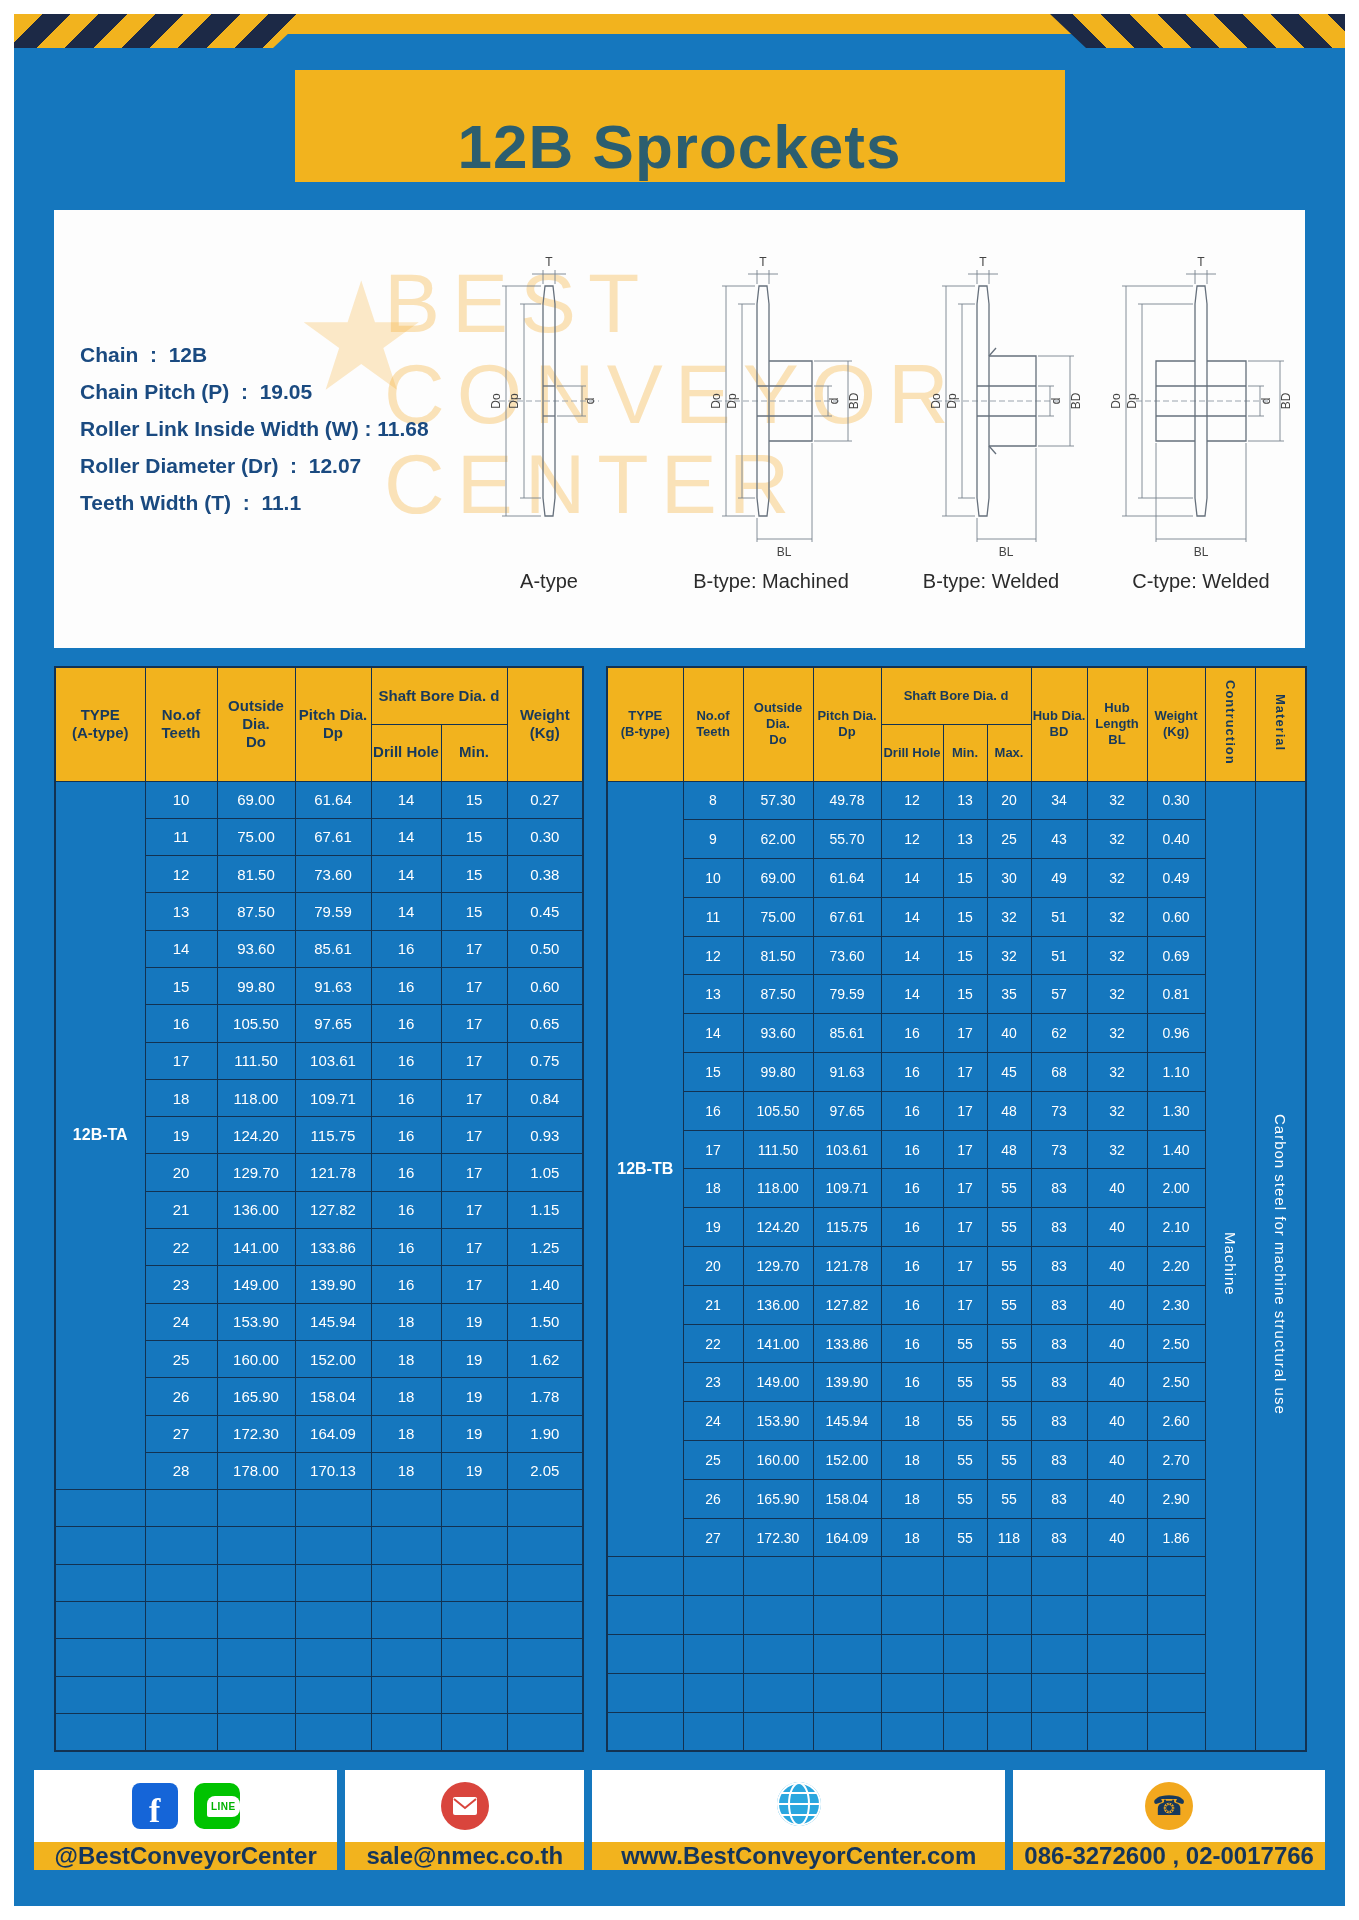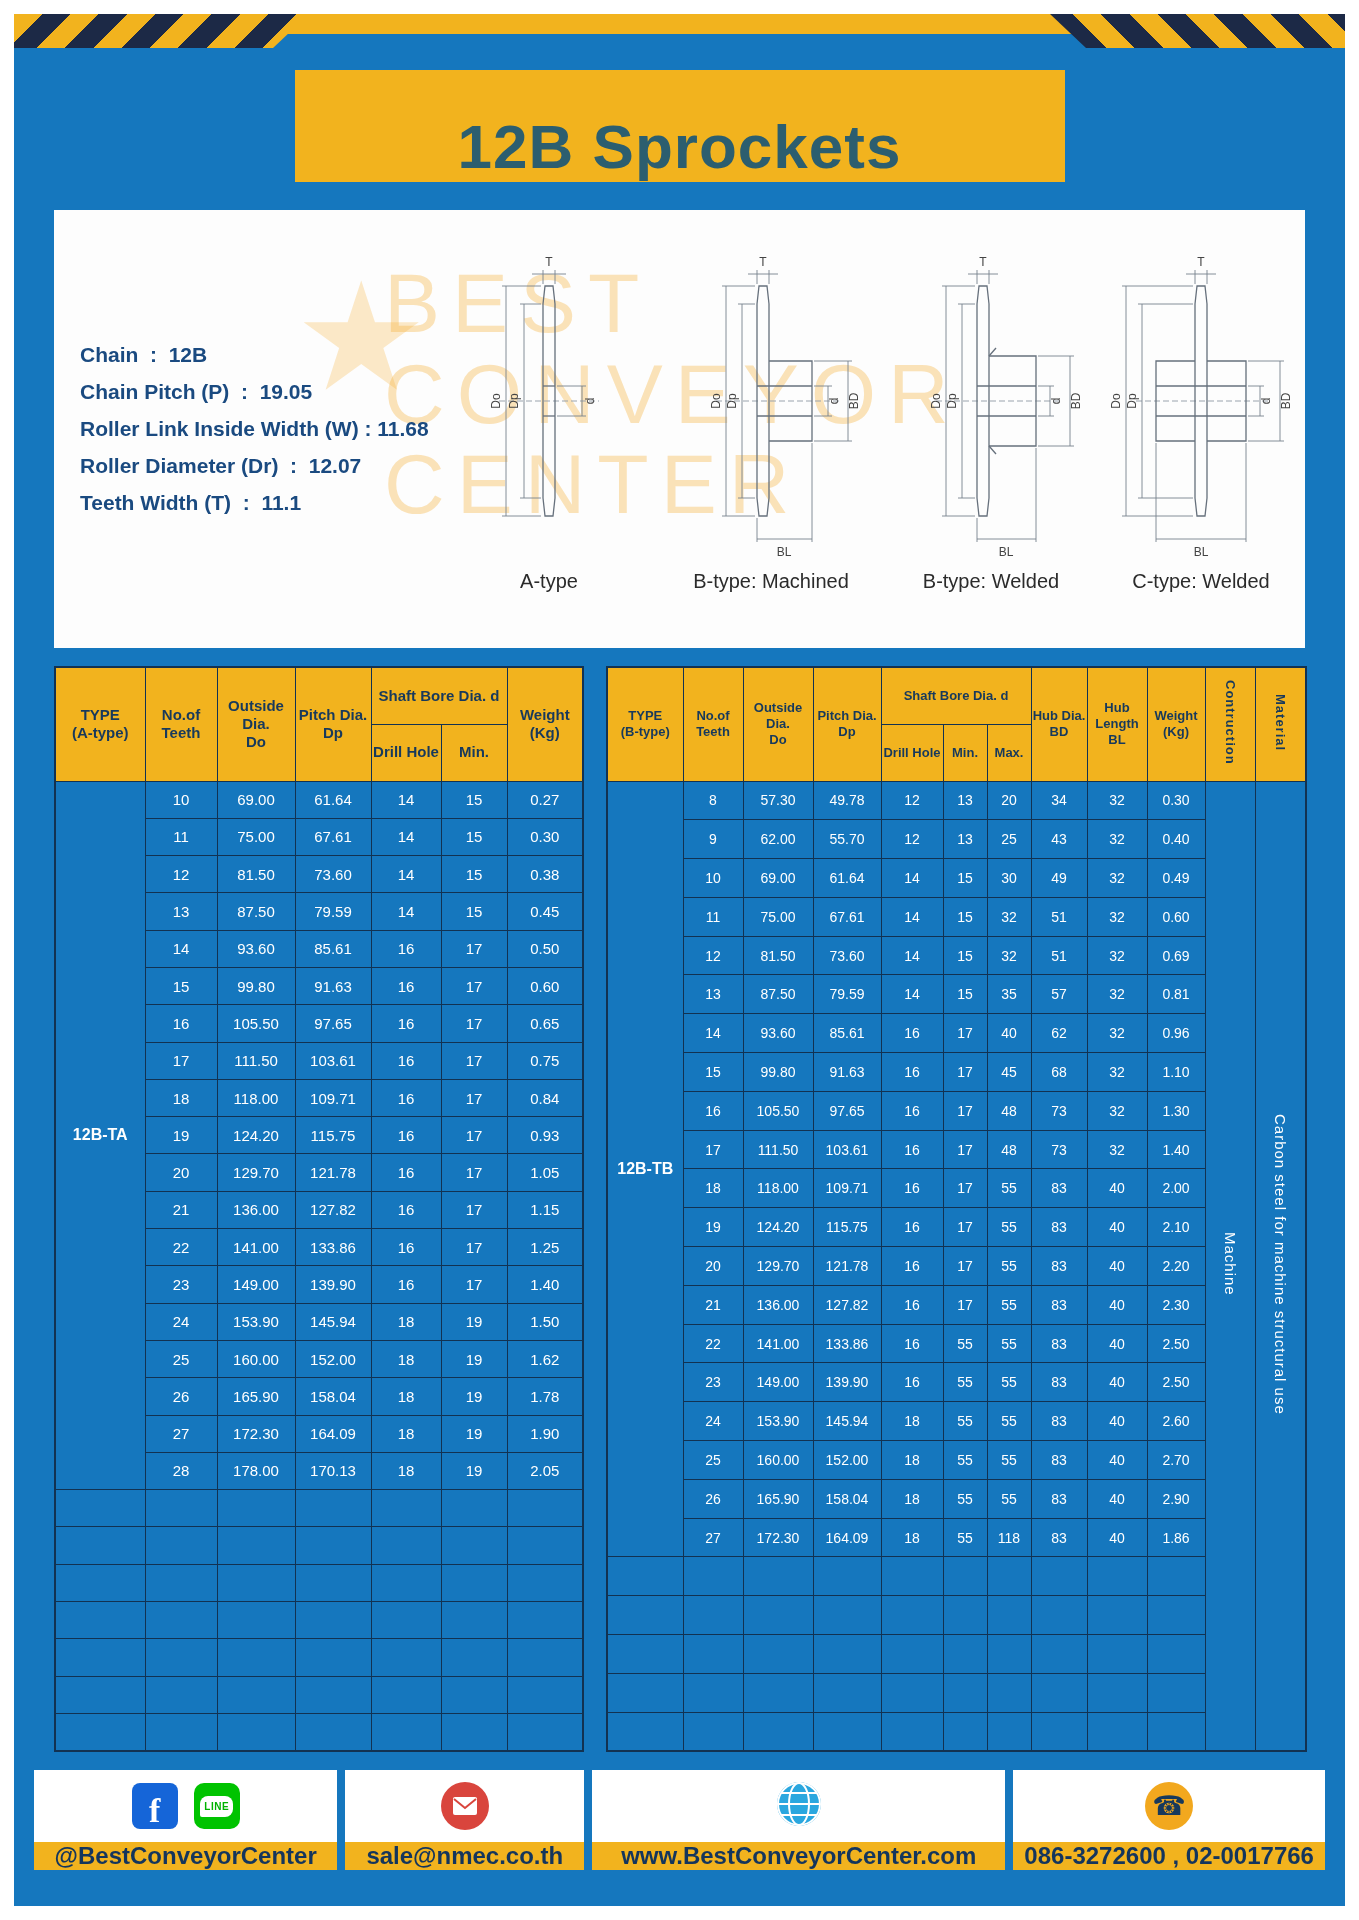--- a/index.html
+++ b/index.html
@@ -51,21 +51,21 @@
   th .vtext{color:#17395c;font-weight:bold;font-size:13px}
   td .vtext{color:#fff;font-size:15px}
 
   
   .footer{position:absolute;top:1756px;left:20px;right:20px;display:flex;gap:8px}
   .f-sec{display:flex;flex-direction:column}
   .f-sec1{flex:0 0 23.5%}.f-sec2{flex:0 0 18.5%}.f-sec3{flex:0 0 32%}.f-sec4{flex:1}
   .f-icons{height:72px;background:#ffffff;display:flex;align-items:center;justify-content:center;gap:16px}
   .f-label{height:28px;background:#f2b31e;display:flex;align-items:center;justify-content:center;font-weight:bold;font-size:24px;color:#14355c;white-space:nowrap}
   .icon-fb{width:46px;height:46px;background:#1565d8;border-radius:8px;color:#fff;font-size:34px;font-weight:bold;display:flex;align-items:flex-end;justify-content:center;font-family:"Liberation Serif",serif;line-height:1.05}
-  .icon-line{width:46px;height:46px;background:#00c300;border-radius:10px;display:flex;align-items:center;justify-content:center}
+  .icon-line{width:46px;height:46px;background:#00c300;border-radius:10px;display:flex;align-items:center;justify-content:flex-end}
   .line-bubble{background:#fff;border-radius:8px 8px 8px 2px;padding:5px 4px;color:#00b200;font-size:10px;font-weight:bold;letter-spacing:.5px}
   .icon-mail{width:48px;height:48px;border-radius:50%;background:#d9453d;display:flex;align-items:center;justify-content:center}
   .icon-phone{width:48px;height:48px;border-radius:50%;background:#f2a81e;display:flex;align-items:center;justify-content:center;color:#17395c;font-size:27px}
   .icon-phone::before{content:"\260E"}
 </style>
 </head>
 <body>
 
 <div class="page">
 

